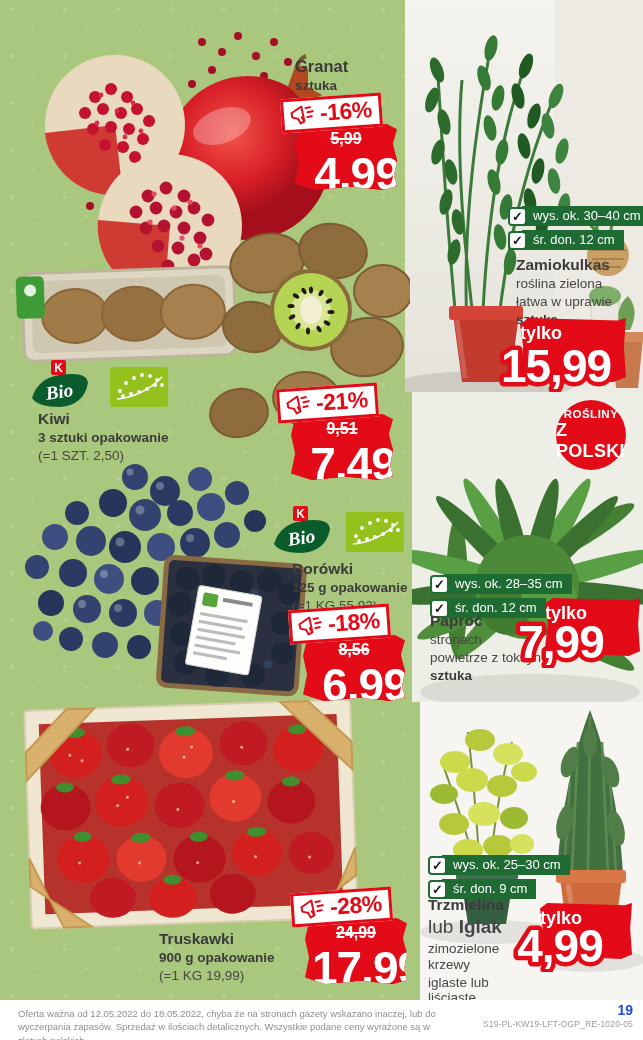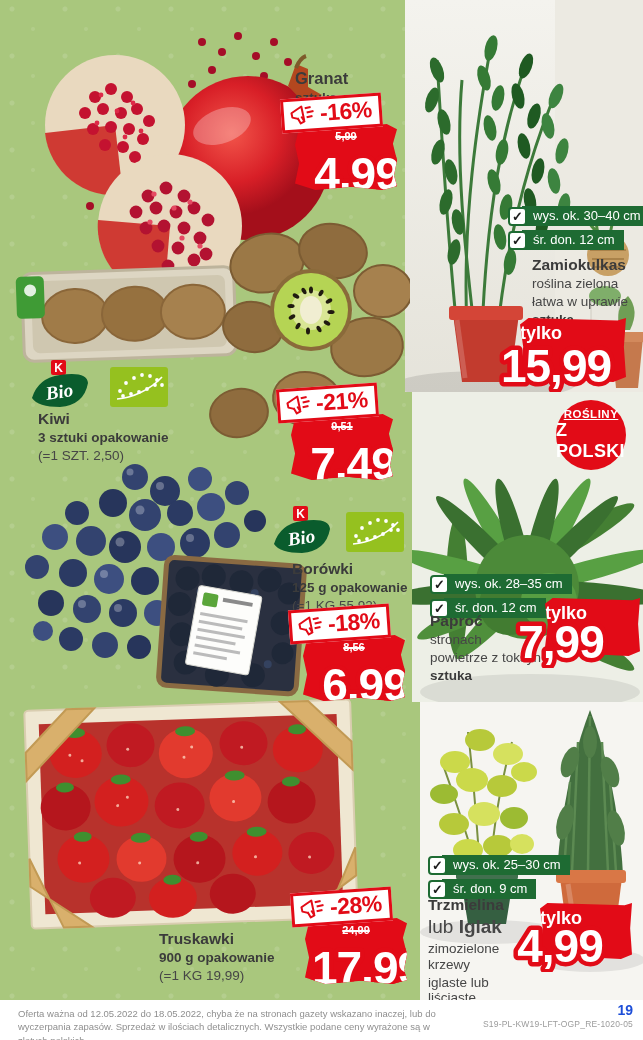--- a/index.html
+++ b/index.html
@@ -16,53 +16,53 @@
                          radial-gradient(circle at 33px 29px, rgba(255,255,255,.10) 0 1.5px, rgba(255,255,255,0) 2.5px);
         background-size:53px 47px;}
   .abs{position:absolute;}
   
   .photo{position:absolute;overflow:hidden;}
   #photo-top{left:405px;top:0;width:238px;height:392px;background:linear-gradient(180deg,#f4f3ee,#e5e3da);}
   #photo-fern{left:412px;top:392px;width:231px;height:310px;background:#edefe6;}
   #photo-shrubs{left:420px;top:702px;width:223px;height:298px;background:#f6f5f1;}
   
   .tname{font-size:15.5px;font-weight:bold;color:var(--dark);line-height:1.18;}
-  .tname.big{font-size:16.5px;margin-top:12px;}
+  .tname.big{font-size:16.5px;}
   .tline{font-size:13.5px;color:#464646;line-height:1.18;margin-top:2px;}
   .tline.b{font-weight:bold;color:var(--dark);}
   .tblock{position:absolute;z-index:6;}
   
   .spec{position:absolute;display:flex;align-items:center;z-index:6;}
   .spec .ck{width:19px;height:19px;background:#fff;border:2.5px solid var(--dgreen);border-radius:4px;
             display:flex;align-items:center;justify-content:center;font-size:13px;font-weight:bold;color:#1c1c1c;z-index:2;flex:0 0 19px;}
   .spec .lb{background:var(--dgreen);color:#fff;font-size:13px;padding:2px 9px 3px 11px;margin-left:-5px;white-space:nowrap;}
   
   .deal{position:absolute;width:132px;z-index:7;}
   .disc-box{display:inline-flex;align-items:center;gap:5px;background:#fff;border:3px solid var(--red);
             color:var(--red);font-weight:bold;font-size:23px;padding:0 7px 1px 5px;transform:rotate(-4deg);
             position:relative;z-index:2;letter-spacing:-.5px;}
   .red-box{position:relative;margin:-6px 0 0 14px;width:102px;min-height:66px;background:var(--red);
            clip-path:polygon(4% 6%,12% 0,55% 5%,90% 0,100% 8%,96% 30%,100% 55%,97% 78%,100% 94%,86% 100%,55% 95%,20% 100%,0 90%,4% 60%,0 32%);
            padding:6px 0 34px;z-index:1;}
-  .old{display:block;text-align:center;color:#fff;font-weight:bold;font-size:11px;
+  .old{display:block;text-align:center;color:#fff;font-weight:bold;font-size:16px;
        text-decoration:line-through;text-decoration-thickness:2px;}
   .bigp{position:absolute;left:-16px;top:24px;width:150px;height:52px;z-index:3;}
   .bigp.wide{left:-26px;width:176px;}
   
   .tylko{position:absolute;z-index:7;}
   .tylko .box{background:var(--red);color:#fff;
       clip-path:polygon(0 10%,8% 0,92% 4%,100% 0,98% 45%,100% 92%,88% 100%,40% 96%,8% 100%,0 85%,3% 45%);}
   .tylko .lab{display:block;text-align:left;font-size:18px;font-weight:bold;padding:5px 10px 0 0;}
   .tylko .bigp{top:auto;}
   
   .logorow{position:absolute;display:flex;align-items:flex-start;z-index:6;}
   
   .origin{position:absolute;width:70px;height:70px;border-radius:50%;background:var(--red);z-index:8;
           display:flex;flex-direction:column;align-items:center;justify-content:center;color:#fff;}
-  .origin .l1{font-size:11.5px;font-weight:bold;letter-spacing:.5px;text-decoration:underline;}
+  .origin .l1{font-size:11.5px;font-weight:bold;letter-spacing:.5px;}
   .origin .l2{font-size:18px;font-weight:bold;letter-spacing:.3px;}
   
   .footer{position:absolute;left:0;top:1000px;width:643px;height:40px;background:#fff;z-index:9;}
   .discl{position:absolute;left:18px;top:7px;width:428px;font-size:9.5px;color:#8f8f8f;line-height:1.4;}
   .pageno{position:absolute;right:10px;top:2px;font-size:14px;font-weight:bold;color:#1d4ed8;}
   .fcode{position:absolute;right:10px;top:19px;font-size:8.5px;color:#9c9c9c;letter-spacing:.2px;}
 </style>
 </head>
 <body>
 
@@ -535,21 +535,21 @@
   </div>
 
   <div class="spec" style="left:508px;top:206px">
     <span class="ck">✓</span>
     <span class="lb">wys. ok. 30–40 cm</span>
   </div>
   <div class="spec" style="left:508px;top:230px">
     <span class="ck">✓</span>
     <span class="lb">śr. don. 12 cm</span>
   </div>
-  <div class="tblock" style="left:532px;top:256px">
+  <div class="tblock" style="left:516px;top:256px">
     <div class="tname">Zamiokulkas</div>
     <div class="tline">roślina zielona</div>
     <div class="tline">łatwa w uprawie</div>
     <div class="tline b">sztuka</div>
   </div>
   <div class="tylko" style="left:520px;top:318px;width:106px;height:64px">
     <div class="box" style="width:106px;height:64px">
       <span class="lab">tylko</span>
     </div>
     <svg class="bigp wide" style="left:-52px;top:22px" viewBox="0 0 176 52">

